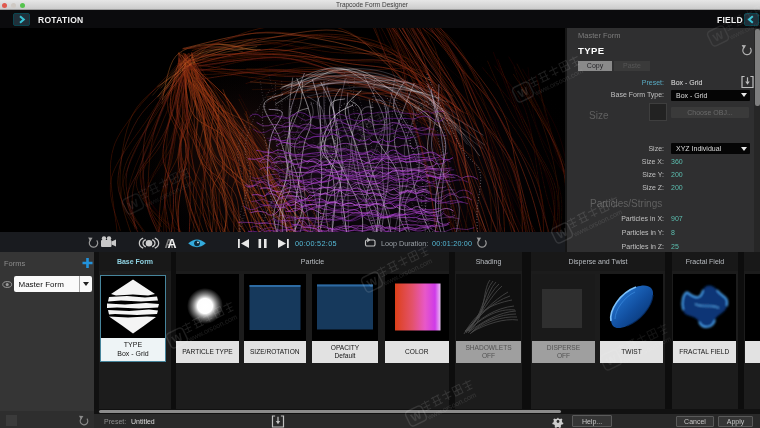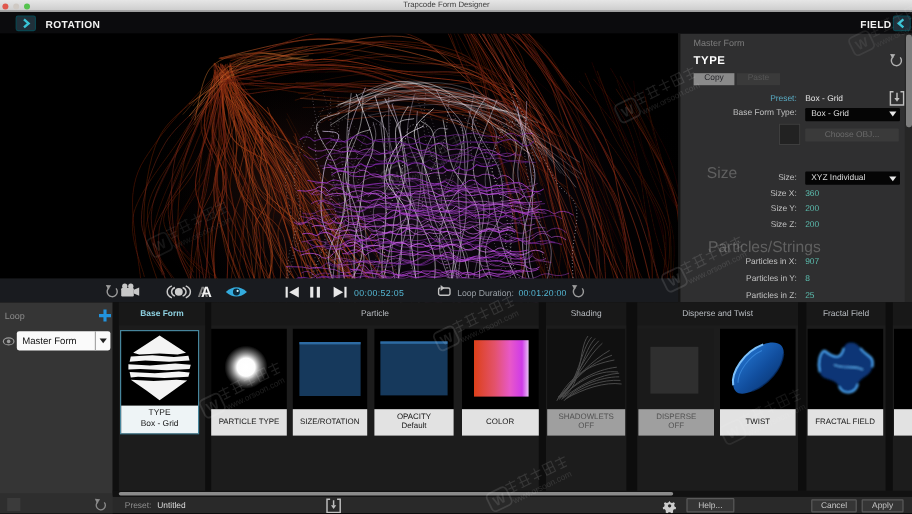--- a/index.html
+++ b/index.html
@@ -502,43 +502,43 @@
 <div class="abs" style="left:11px;top:32.5px;width:34px;height:10px;background:#8a8a8a;color:#26262a;font-size:7px;text-align:center;line-height:10px">Copy</div>
 <div class="abs" style="left:47px;top:32.5px;width:36px;height:10px;background:#3a3a3a;color:#565656;font-size:7px;text-align:center;line-height:10px">Paste</div>
 
 <div class="lbl" style="right:96px;top:51px;color:#58aac2">Preset:</div>
 <div class="abs" style="left:104px;top:51px;font-size:7px;color:#e2e2e2">Box - Grid</div>
 <div class="lbl" style="right:96px;top:63px">Base Form Type:</div>
 <div class="dd" style="left:104px;top:61.5px;width:79px;height:11px">Box - Grid</div>
 <div class="abs" style="left:82px;top:74.5px;width:18px;height:18px;background:#222;border:1px solid #3e3e3e"></div>
 <div class="abs" style="left:104px;top:78.5px;width:78px;height:11.5px;background:#3a3a3a;color:#6a6a6a;font-size:7px;text-align:center;line-height:11.5px;border-radius:1px">Choose OBJ...</div>
 
-<div class="abs" style="left:22px;top:108px;font-size:13px;color:#606060">Size</div>
+<div class="abs" style="left:22px;top:82px;font-size:10px;color:#606060">Size</div>
 <div class="lbl" style="right:96px;top:117px">Size:</div>
 <div class="dd" style="left:104px;top:115px;width:79px;height:11px">XYZ Individual</div>
 <div class="lbl" style="right:96px;top:130px">Size X:</div>
     <div class="val" style="left:104px;top:130px">360</div>
 <div class="lbl" style="right:96px;top:143px">Size Y:</div>
     <div class="val" style="left:104px;top:143px">200</div>
 <div class="lbl" style="right:96px;top:155.5px">Size Z:</div>
     <div class="val" style="left:104px;top:155.5px">200</div>
 
-<div class="abs" style="left:23px;top:170px;font-size:13px;color:#606060">Particles/Strings</div>
+<div class="abs" style="left:23px;top:170px;font-size:10px;color:#606060">Particles/Strings</div>
 <div class="lbl" style="right:96px;top:187px">Particles in X:</div>
     <div class="val" style="left:104px;top:187px">907</div>
 <div class="lbl" style="right:96px;top:201px">Particles in Y:</div>
     <div class="val" style="left:104px;top:201px">8</div>
 <div class="lbl" style="right:96px;top:214.5px">Particles in Z:</div>
     <div class="val" style="left:104px;top:214.5px">25</div>
 <div class="abs" style="right:0;top:0;width:6px;height:224px;background:#262626"></div>
 <div class="abs" style="right:0.5px;top:1px;width:5px;height:77px;background:#7e7e7e;border-radius:2px"></div>
 </div>
 
 <div class="abs" style="left:0;top:252px;width:94px;height:176px;background:#353535">
-  <div class="abs" style="left:4px;top:7px;font-size:7.5px;color:#8c8c8c">Loop</div>
+  <div class="abs" style="left:4px;top:7px;font-size:7.5px;color:#8c8c8c">Forms</div>
   <svg width="94" height="176" style="position:absolute">
     <path d="M87.5,6 v10 M82.5,11 h10" stroke="#2293dd" stroke-width="2.6"></path>
     <g>
         <ellipse cx="7.2" cy="32.5" rx="4.4" ry="2.9" fill="none" stroke="#9a9a9a" stroke-width="1"></ellipse>
         <circle cx="7.2" cy="32.5" r="1.5" fill="#9a9a9a"></circle>
       </g>
     <rect x="6" y="163" width="11" height="11" fill="#3b3b3b"></rect>
     <g stroke="#888888" fill="none" stroke-width="1.1">
         <path d="M81.6,166.1 A3.8,3.8 0 1 0 86.9,166.6"></path>
       </g>

